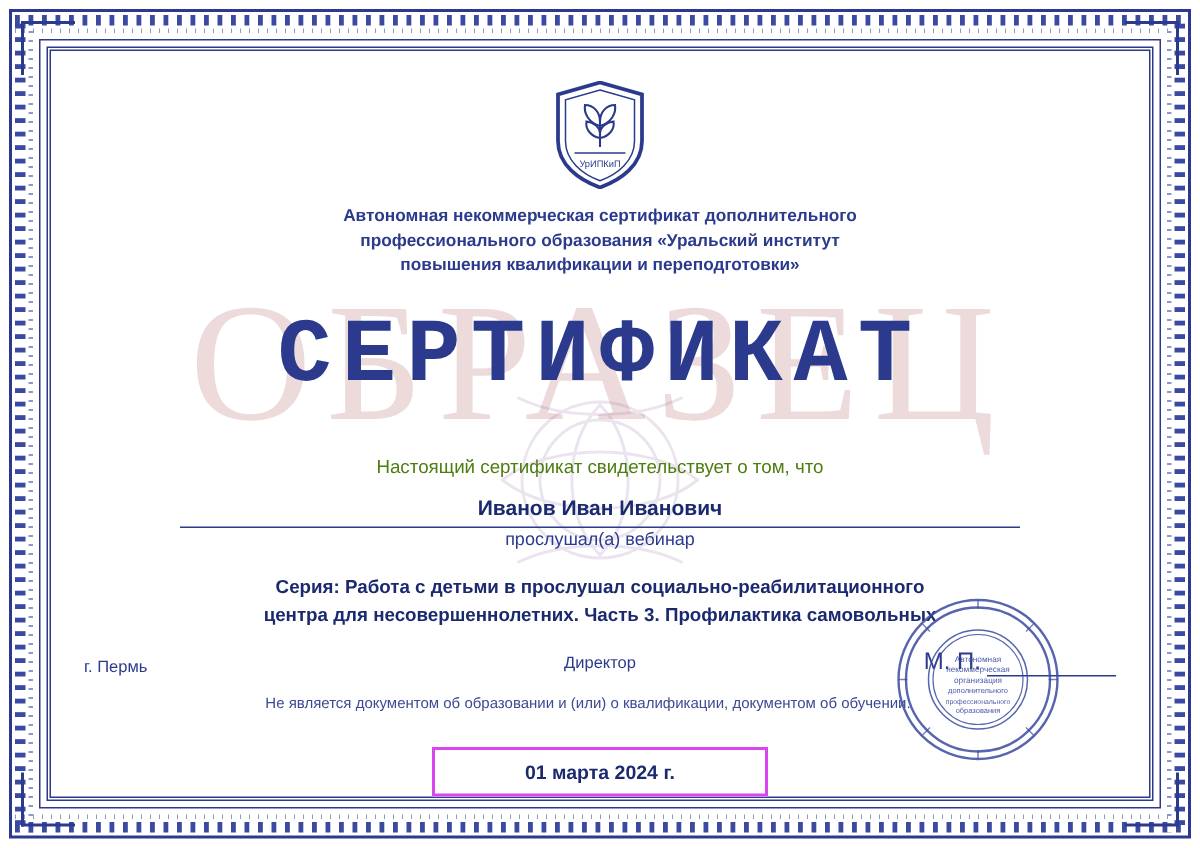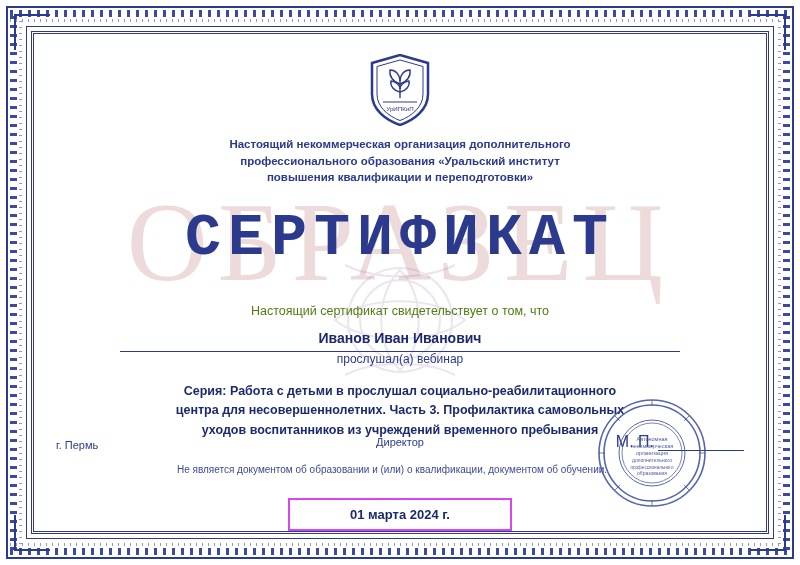--- a/index.html
+++ b/index.html
@@ -294,40 +294,39 @@
           <path d="M31 30 C38 28 42 22 41 16 C35 16 31 21 31 27"></path>
           <path d="M31 38 C25 37 21 32 22 27 C27 27.5 31 31 31 35"></path>
           <path d="M31 38 C37 37 41 32 40 27 C35 27.5 31 31 31 35"></path>
         </g>
         <path d="M14 48 H48" stroke="#2b3a8c" stroke-width="1"></path>
         <text x="31" y="57" font-size="6.2" font-family="Liberation Sans, sans-serif" fill="#2b3a8c" text-anchor="middle">УрИПКиП</text>
       </svg>
     </div>
 
     <div class="org-name">
-      <div>Настоящий некоммерческая организация дополнительного</div>
+      <div>Автономная некоммерческая сертификат дополнительного</div>
       <div>профессионального образования «Уральский институт</div>
       <div>повышения квалификации и переподготовки»</div>
     </div>
 
     <div class="title">СЕРТИФИКАТ</div>
 
     <div class="subtitle">Настоящий сертификат свидетельствует о том, что</div>
 
     <div class="recipient-block">
       <div class="recipient-name">Иванов Иван Иванович</div>
       <div class="recipient-rule"></div>
     </div>
 
     <div class="attended">прослушал(а) вебинар</div>
 
     <div class="course">
       <div>Серия: Работа с детьми в прослушал социально-реабилитационного</div>
       <div>центра для несовершеннолетних. Часть 3. Профилактика самовольных</div>
-      <div>уходов воспитанников из учреждений временного пребывания</div>
     </div>
 
     <div class="sign-row">
       <div class="city">г. Пермь</div>
       <div class="director">
         <div>Директор</div>
       </div>
       <div class="mp">
         <span>М. П.</span><span class="rule"></span>
       </div>

